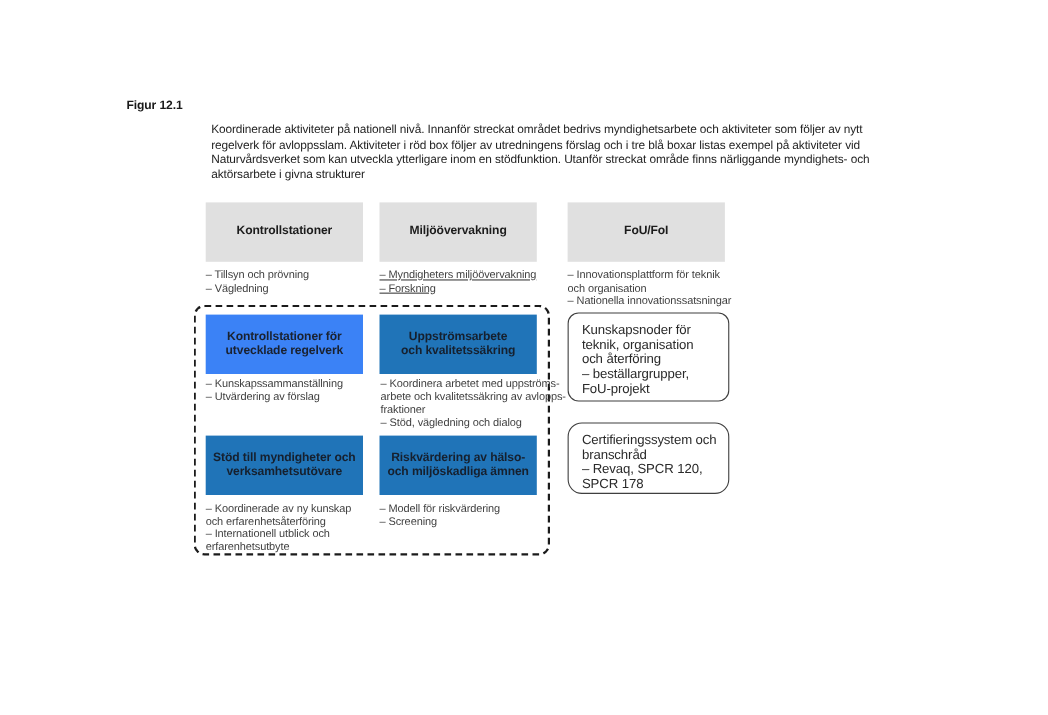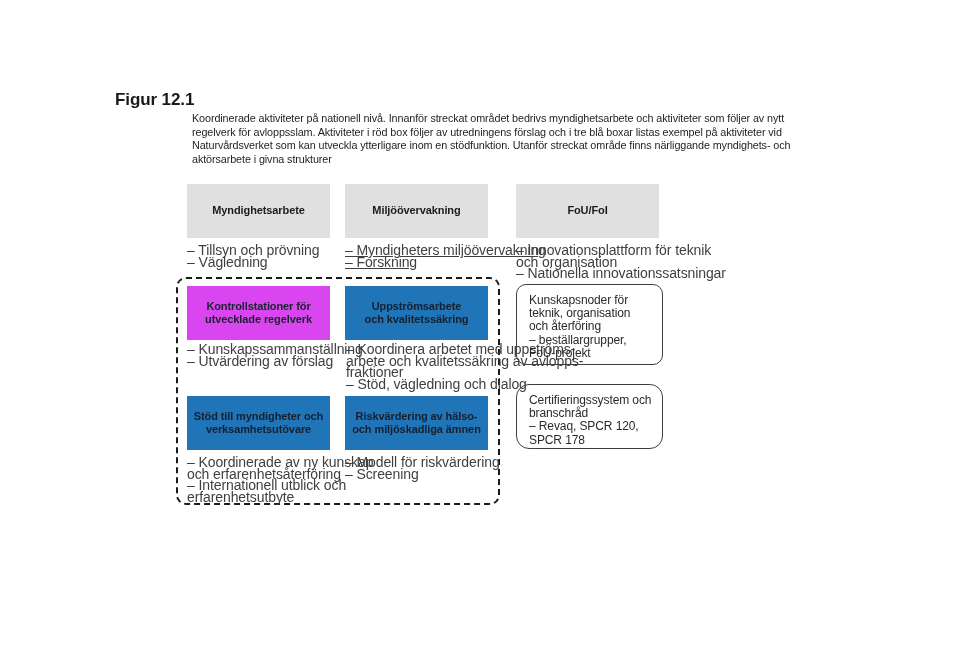--- a/index.html
+++ b/index.html
@@ -14,21 +14,21 @@
     width: 953px;
     height: 650px;
     background: #ffffff;
     overflow: hidden;
   }
   .abs { position: absolute; }
 
   
   .fig-label {
     left: 115px; top: 90px;
-    font-size: 17px; font-weight: 600; color: #1a1a1a;
+    font-size: 11px; font-weight: 600; color: #1a1a1a;
     letter-spacing: -0.1px; white-space: nowrap;
   }
   .fig-title {
     left: 192px; top: 90px;
     font-size: 11.4px; font-weight: 700; color: #111111;
     letter-spacing: -0.15px; white-space: nowrap;
   }
   .fig-desc {
     left: 192px; top: 112px; width: 720px;
     font-size: 10.8px; line-height: 13.6px; color: #1e1e1e;
@@ -37,25 +37,25 @@
 
   
   .hbox {
     width: 143px; height: 54px;
     display: flex; align-items: center; justify-content: center;
     text-align: center;
     font-size: 11px; font-weight: 700; line-height: 13.5px;
     white-space: pre-line; letter-spacing: -0.1px;
   }
   .graybox  { background: #e0e0e0; color: #1c1c1c; }
-  .redbox   { background: #d946ef; color: #1a2230; }
+  .redbox   { background: #3b82f6; color: #1a2230; }
   .bluebox  { background: #2074b8; color: #16202e; }
 
   .bullets {
-    font-size: 14px; line-height: 11.6px; color: #3f3f3f;
+    font-size: 10px; line-height: 11.6px; color: #3f3f3f;
     white-space: pre-line; letter-spacing: -0.1px;
   }
 
   .dashed-area {
     left: 176px; top: 277px; width: 320px; height: 224px;
     border: 2px dashed #1b1b1b; border-radius: 10px;
   }
 
   .sidebox {
     width: 127px;
@@ -92,21 +92,21 @@
 
 <div class="page">
 
   <div class="abs fig-label">Figur 12.1</div>
   <div class="abs fig-desc">Koordinerade aktiviteter på nationell nivå. Innanför streckat området bedrivs myndighetsarbete och aktiviteter som följer av nytt
 regelverk för avloppsslam. Aktiviteter i röd box följer av utredningens förslag och i tre blå boxar listas exempel på aktiviteter vid
 Naturvårdsverket som kan utveckla ytterligare inom en stödfunktion. Utanför streckat område finns närliggande myndighets- och
 aktörsarbete i givna strukturer</div>
 
   <div class="abs hbox graybox g1">
-    <span>Myndighetsarbete</span>
+    <span>Kontrollstationer</span>
   </div>
   <div class="abs hbox graybox g2">
     <span>Miljöövervakning</span>
   </div>
   <div class="abs hbox graybox g3">
     <span>FoU/FoI</span>
   </div>
 
   <div class="abs bullets g1b">– Tillsyn och prövning
 – Vägledning</div>

